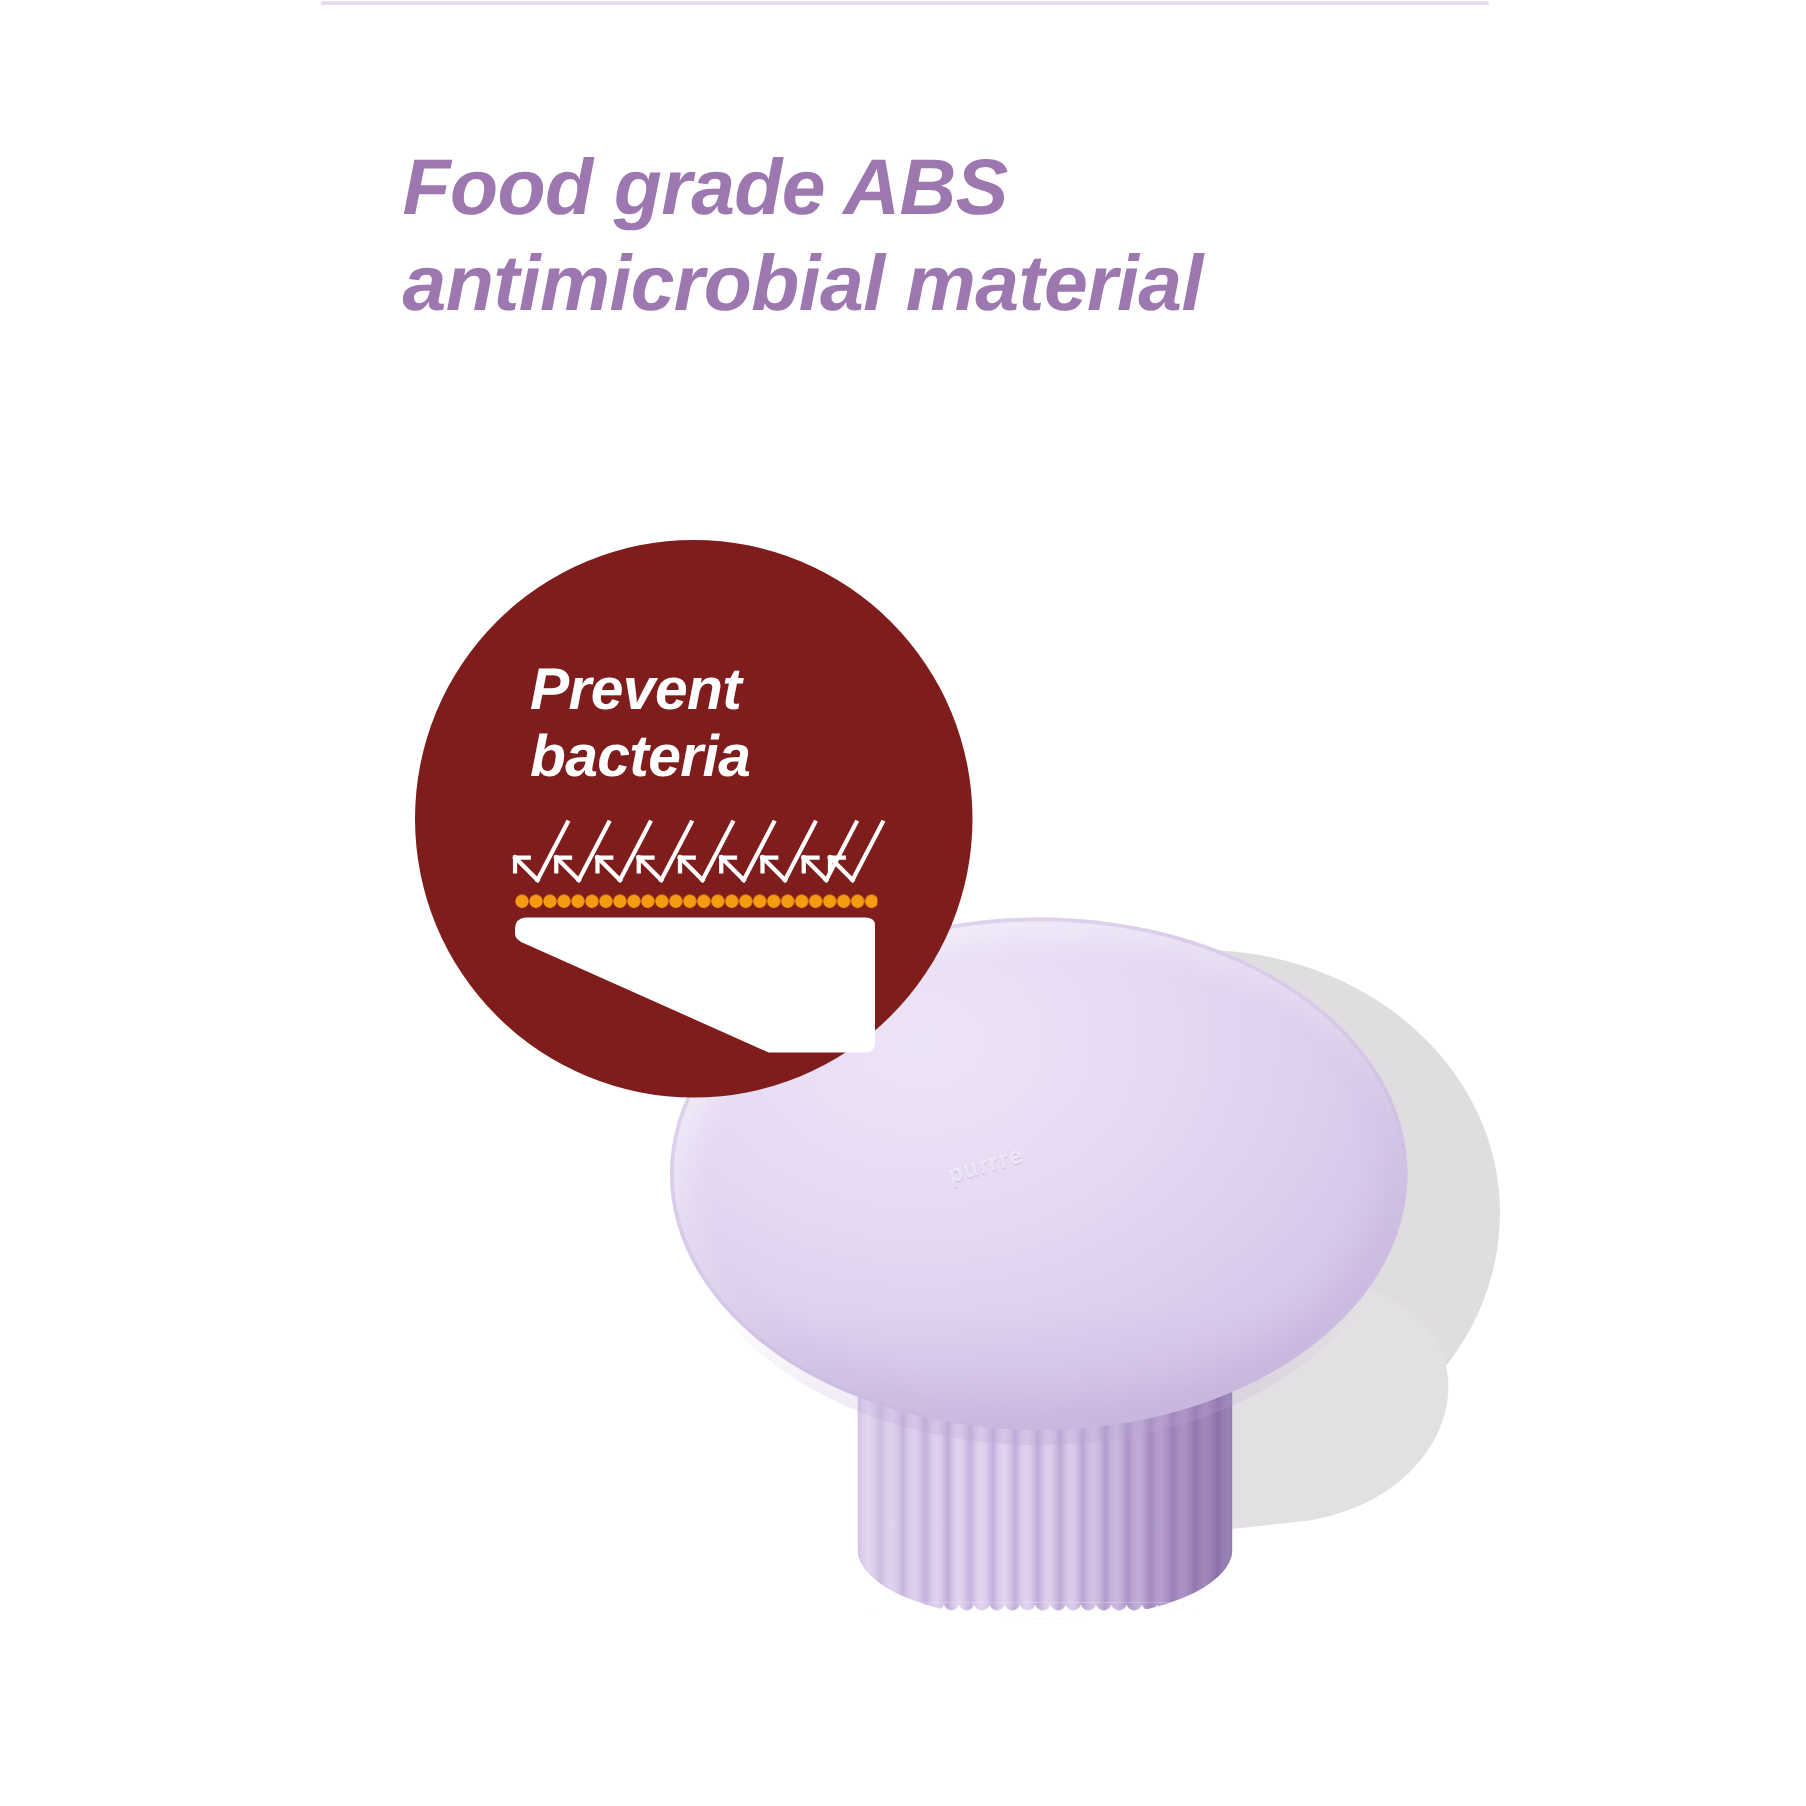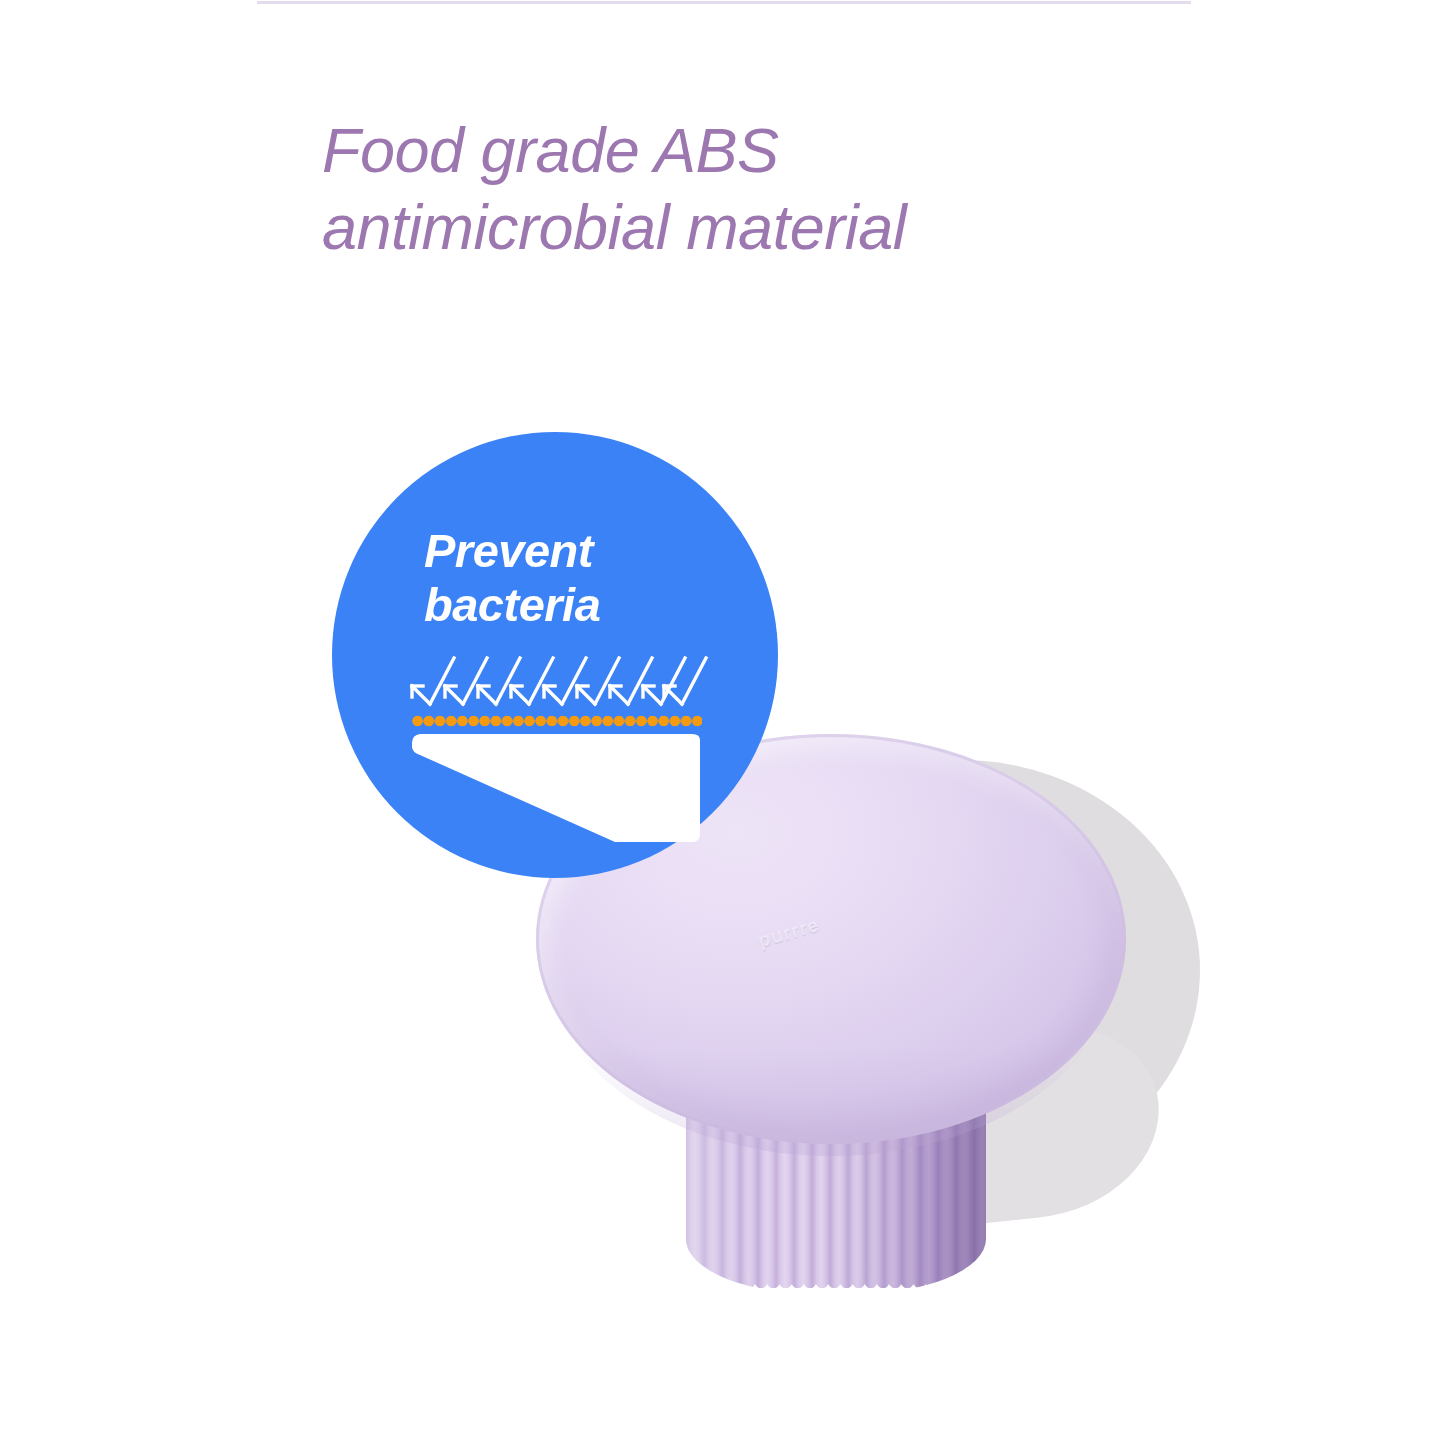--- a/index.html
+++ b/index.html
@@ -18,21 +18,21 @@
     position:absolute;left:257px;top:1px;width:934px;height:3px;
     background:#e4dced;
   }
 
   
   .headline{
     position:absolute;left:322px;top:112px;width:900px;
     color:#9d77b0;
     font-size:63px;
     line-height:1.22;
-    font-weight:400;
+    font-weight:700;
     font-style:italic;
     letter-spacing:-0.5px;
     white-space:pre-line;
   }
 
   
   .product{position:absolute;left:500px;top:700px;width:780px;height:650px;}
 
   
   .prod-shadow{
@@ -102,21 +102,21 @@
     font-size:19px;font-weight:600;letter-spacing:1px;
     transform:rotate(-16deg);
     text-shadow:0 1px 1px rgba(160,140,185,0.35);
     user-select:none;
   }
 
   
   .badge{
     position:absolute;left:332px;top:432px;width:446px;height:446px;
     border-radius:50%;
-    background:#3b82f6;
+    background:#7f1d1d;
   }
   .badge-text{
     position:absolute;left:92px;top:92px;width:300px;
     color:#ffffff;
     font-size:47px;
     font-weight:700;
     font-style:italic;
     line-height:1.14;
     letter-spacing:-0.5px;
     white-space:pre-line;

